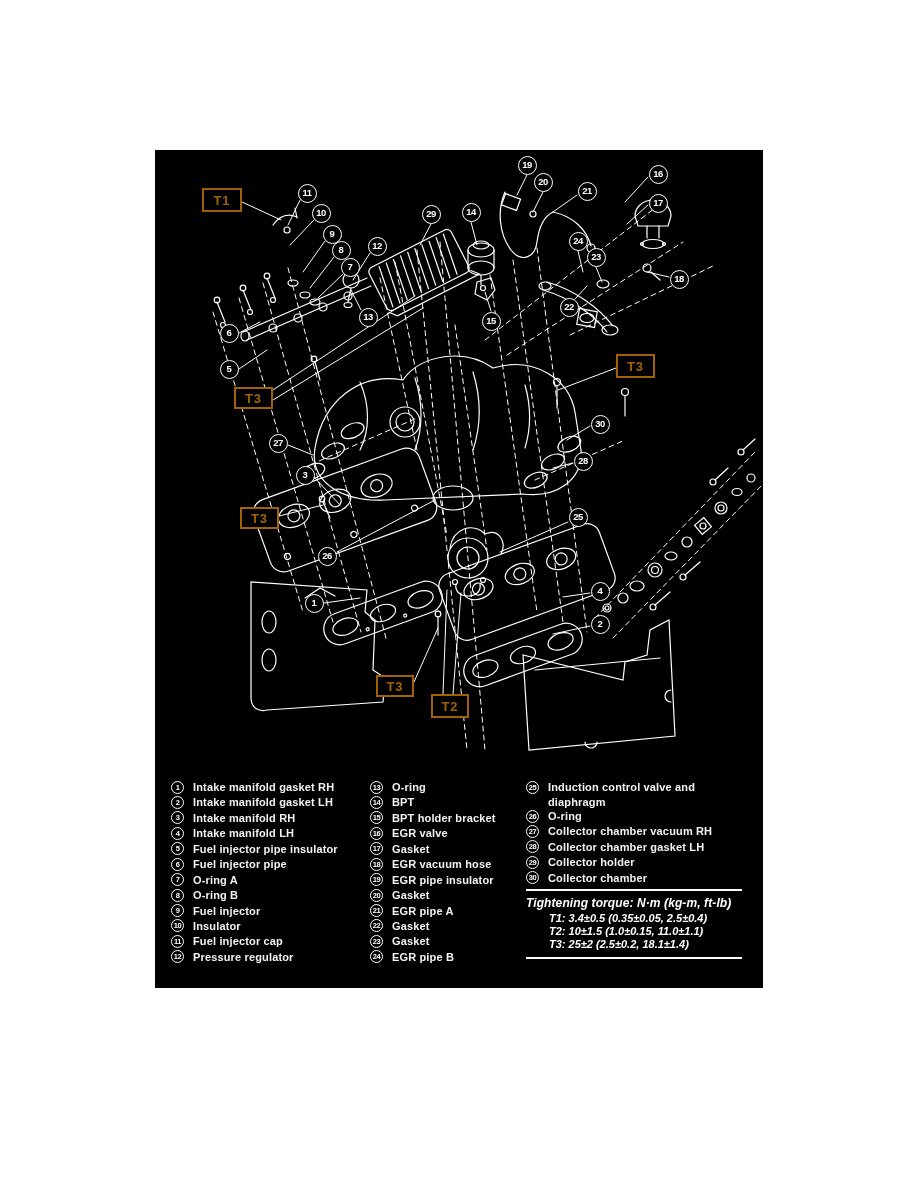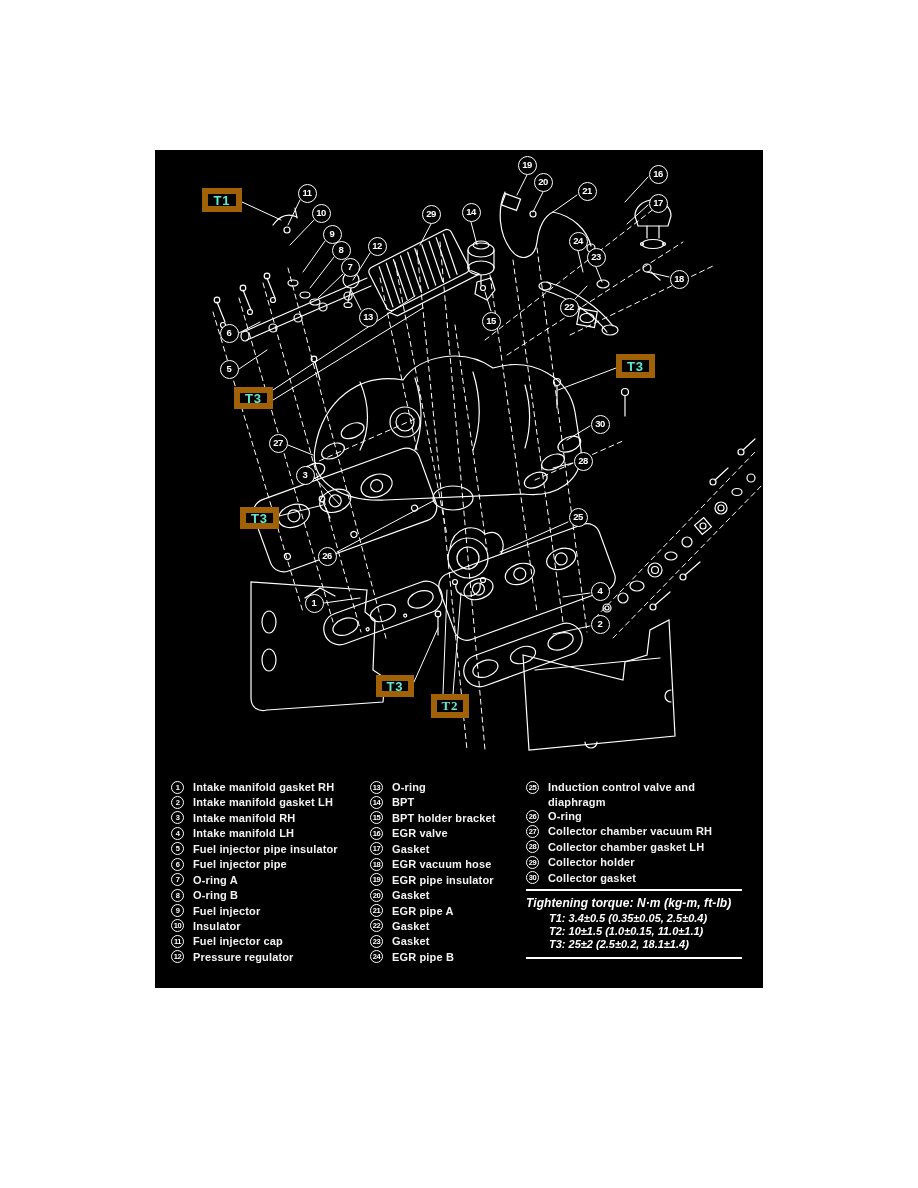--- a/index.html
+++ b/index.html
@@ -18,21 +18,21 @@
   .callout{
     position:absolute;width:19px;height:19px;box-sizing:border-box;
     border:1.4px solid #ffffff;border-radius:50%;
     background:#000000;color:#ffffff;
     font-size:9.5px;font-weight:700;line-height:16px;text-align:center;
     letter-spacing:-0.5px;
   }
   
   .tbox{
     position:absolute;box-sizing:border-box;
-    border:6px solid #a16207;background:#000000;color:#5eead4;
+    border:2px solid #a16207;background:#000000;color:#a16207;
     font-size:13px;font-weight:700;
     display:flex;align-items:center;justify-content:center;
     font-style:normal;letter-spacing:1px;
   }
   
   .legend-col{position:absolute;color:#ffffff;}
   .legend-item{display:flex;align-items:flex-start;min-height:15.45px;}
   .legend-num{
     flex:none;width:13px;height:13px;box-sizing:border-box;margin-top:0.5px;
     border:1px solid #ffffff;border-radius:50%;
@@ -369,21 +369,21 @@
       <div class="callout" style="left: 162.5px; top: 396.5px;">26</div>
       <div class="callout" style="left: 113.5px; top: 283.5px;">27</div>
       <div class="callout" style="left: 418.5px; top: 301.5px;">28</div>
       <div class="callout" style="left: 266.5px; top: 54.5px;">29</div>
       <div class="callout" style="left: 435.5px; top: 264.5px;">30</div>
       <div class="tbox" style="left: 47px; top: 38px; width: 40px; height: 24px;">T1</div>
       <div class="tbox" style="left: 79px; top: 237px; width: 39px; height: 22px;">T3</div>
       <div class="tbox" style="left: 85px; top: 357px; width: 39px; height: 22px;">T3</div>
       <div class="tbox" style="left: 461px; top: 204px; width: 39px; height: 24px;">T3</div>
       <div class="tbox" style="left: 221px; top: 525px; width: 38px; height: 22px;">T3</div>
-      <div class="tbox" style="left: 276px; top: 544px; width: 38px; height: 24px; font-family: Liberation Serif, serif;">T2</div>
+      <div class="tbox" style="left: 276px; top: 544px; width: 38px; height: 24px;">T2</div>
     </div>
 
   <div class="legend-col col1" style="left:16px;top:630px;width:195px;">
       <div class="legend-item">
         <span class="legend-num">1</span>
         <span class="legend-label">Intake manifold gasket RH</span>
       </div>
       <div class="legend-item">
         <span class="legend-num">2</span>
         <span class="legend-label">Intake manifold gasket LH</span>
@@ -495,21 +495,21 @@
       <div class="legend-item">
         <span class="legend-num">28</span>
         <span class="legend-label">Collector chamber gasket LH</span>
       </div>
       <div class="legend-item">
         <span class="legend-num">29</span>
         <span class="legend-label">Collector holder</span>
       </div>
       <div class="legend-item">
         <span class="legend-num">30</span>
-        <span class="legend-label">Collector gasket</span>
+        <span class="legend-label">Collector chamber</span>
       </div>
     </div>
 
   <div class="torque-box" style="left:371px;top:739px;width:216px;">
     <div class="torque-title">Tightening torque: N·m (kg-m, ft-lb)</div>
     <div>
         <div class="torque-row">T1: 3.4±0.5 (0.35±0.05, 2.5±0.4)</div>
         <div class="torque-row">T2: 10±1.5 (1.0±0.15, 11.0±1.1)</div>
         <div class="torque-row">T3: 25±2 (2.5±0.2, 18.1±1.4)</div>
       </div>

